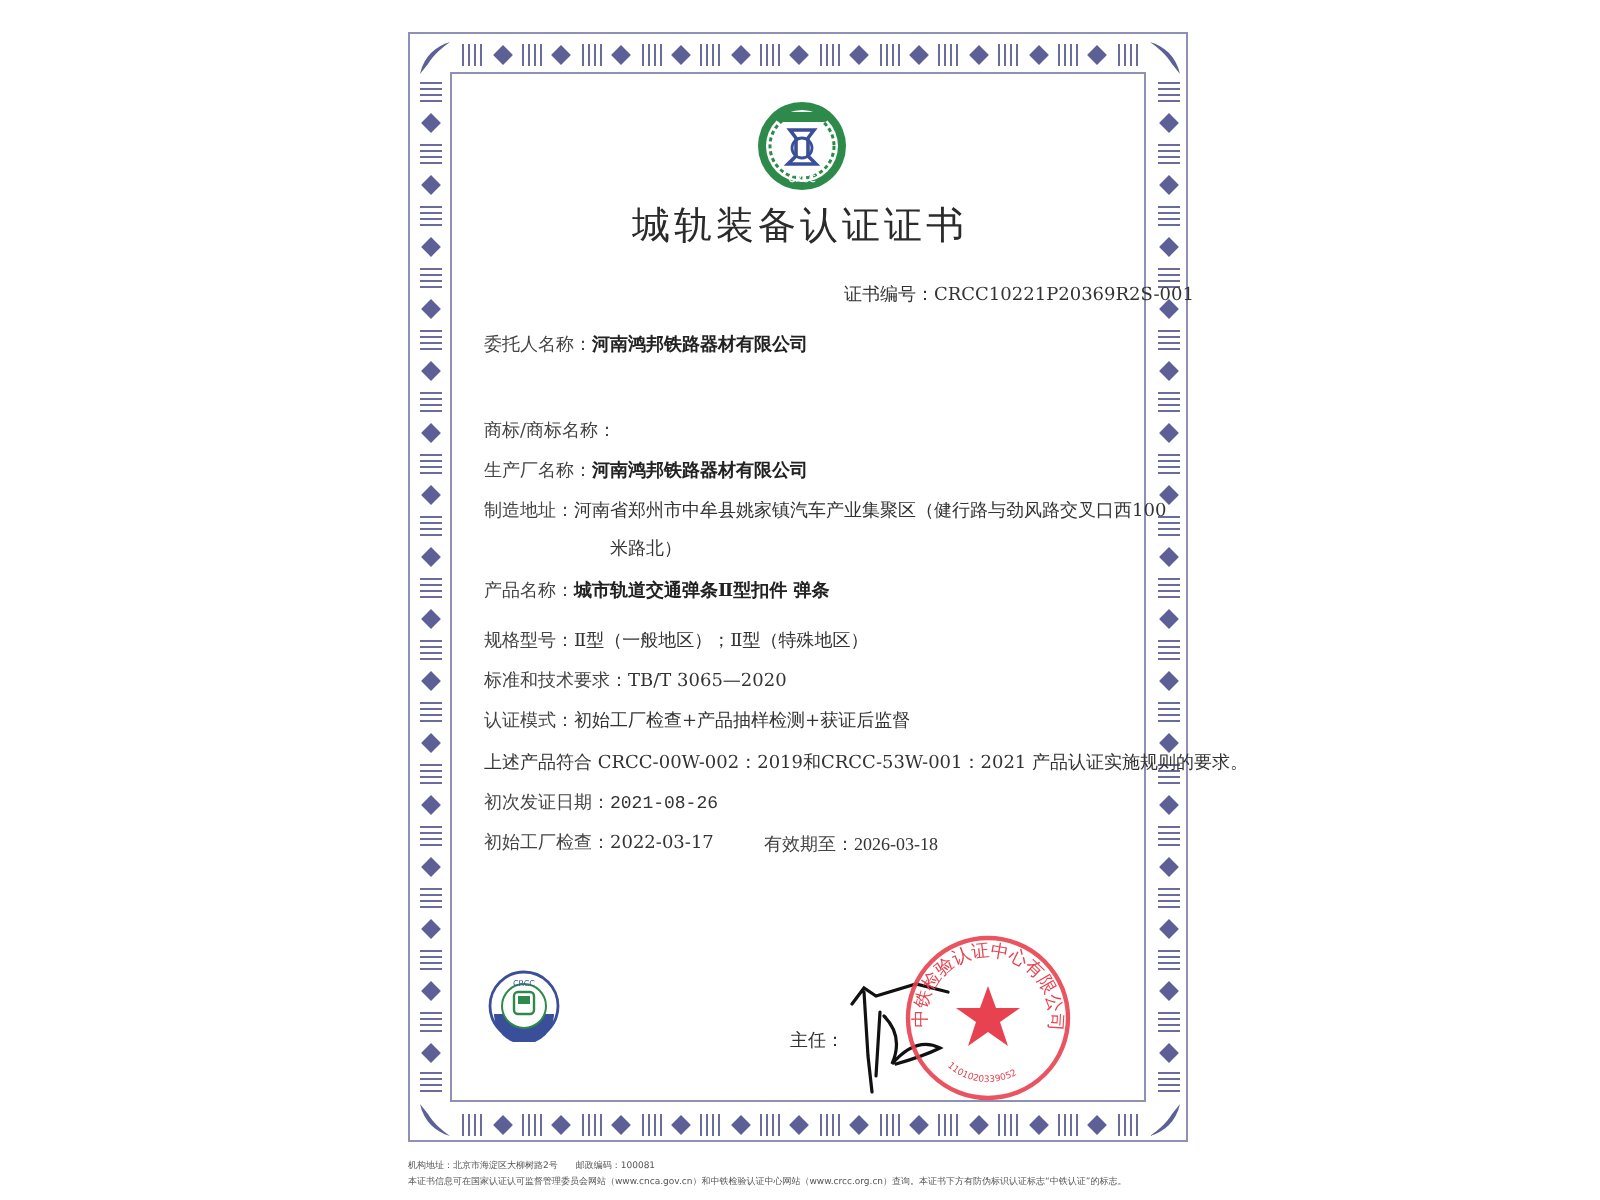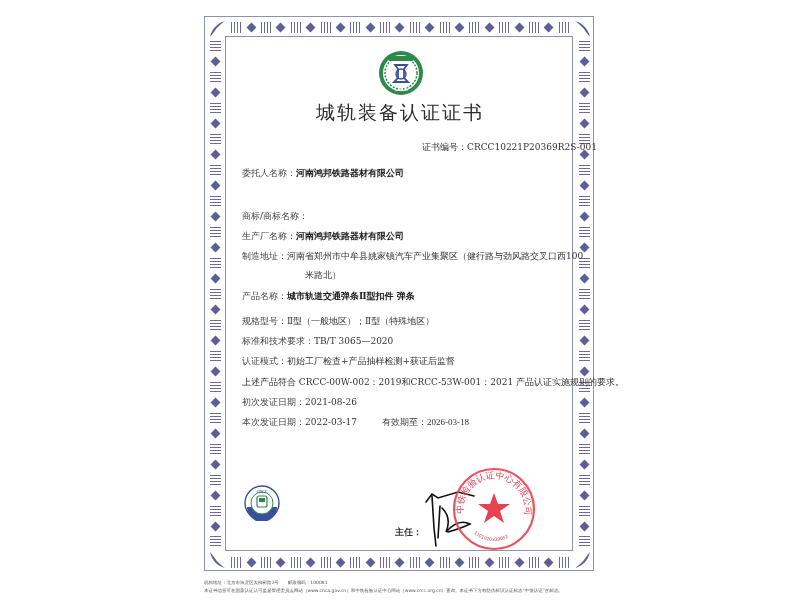--- a/index.html
+++ b/index.html
@@ -125,23 +125,22 @@
     }
     .row .lbl { color: #444; }
     .row .val-bold { font-weight: bold; color: #222; }
     .row .val { color: #333; }
     .sig-label {
       position: absolute;
       left: 395px;
       top: 514px;
       font-family: "DejaVu Sans", "Liberation Sans", sans-serif;
       font-size: 9px;
-      font-weight: bold;
+      font-weight: normal;
       color: #333;
-      margin-top: 12px;
     }
     .signature {
       position: absolute;
       left: 418px;
       top: 488px;
       width: 60px;
       height: 62px;
     }
     .seal {
       position: absolute;
@@ -640,25 +639,25 @@
   </div>
   <div class="row" style="top:335px;">
     <span class="lbl">标准和技术要求：</span><span class="val">TB/T 3065—2020</span>
   </div>
   <div class="row" style="top:355px;">
     <span class="lbl">认证模式：</span><span class="val">初始工厂检查+产品抽样检测+获证后监督</span>
   </div>
   <div class="row" style="top:376px;">
     <span class="val">上述产品符合 CRCC-00W-002：2019和CRCC-53W-001：2021 产品认证实施规则的要求。</span>
   </div>
-  <div class="row" style="top:396px;">
+  <div class="row" style="top:396px;font-family:Liberation Mono, monospace;">
     <span class="lbl">初次发证日期：</span><span class="val">2021-08-26</span>
   </div>
   <div class="row" style="top:416px;">
-    <span class="lbl">本次发证日期：</span><span class="val">2022-03-17</span>
+    <span class="lbl">初始工厂检查：</span><span class="val">2022-03-17</span>
   </div>
   <div class="row" style="top:416px; left:382px;font-family:Liberation Serif, serif;">
     <span class="lbl">有效期至：</span><span class="val">2026-03-18</span>
   </div>
 
   <svg class="small-logo" viewBox="0 0 36 36">
     <circle cx="18" cy="18" r="17" fill="#ffffff" stroke="#3a4f9a" stroke-width="1.4"></circle>
     <path d="M3 22 A15 15 0 0 0 33 22 Z" fill="#3a4f9a"></path>
     <circle cx="18" cy="18" r="11" fill="#ffffff" stroke="#2e8a4a" stroke-width="1"></circle>
     <rect x="13" y="11" width="10" height="11" rx="2" fill="none" stroke="#2e8a4a" stroke-width="1.2"></rect>

